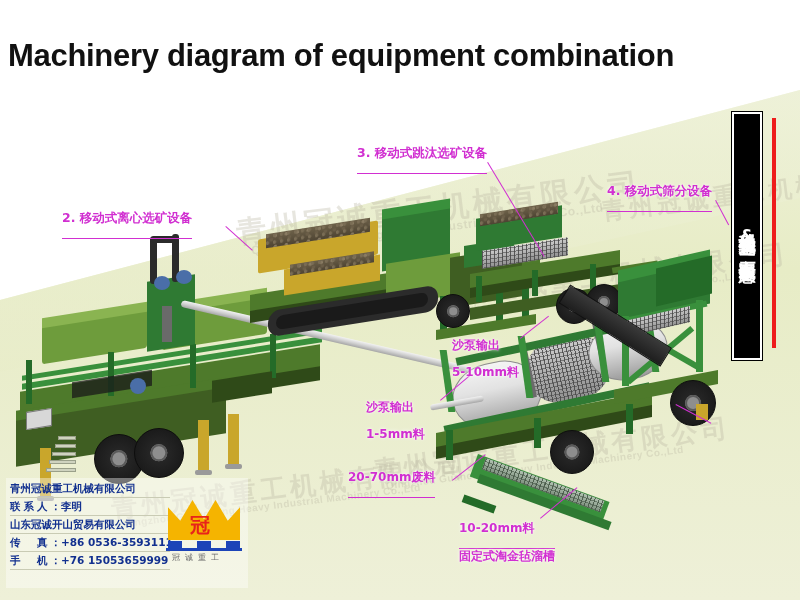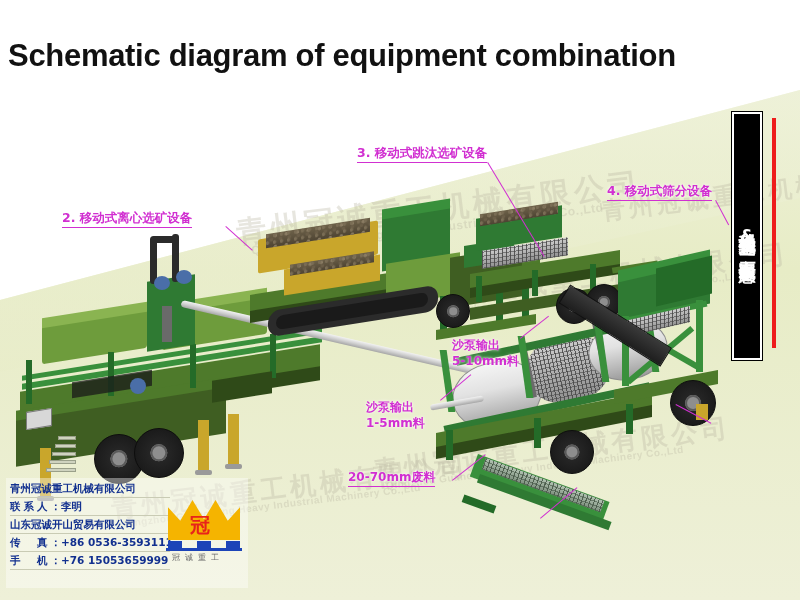--- a/index.html
+++ b/index.html
@@ -86,21 +86,21 @@
   
   .callout {
     position: absolute;
     color: #d12fd1;
     font-weight: bold;
     white-space: nowrap;
     font-family: "DejaVu Sans", "Liberation Sans", sans-serif;
     line-height: 1.25;
     text-shadow: 0 0 2px rgba(255,255,255,.9), 0 0 4px rgba(255,255,255,.7);
   }
-  .callout .ln { display: block; border-bottom: 1.4px solid #d12fd1; padding-bottom: 1px; }
+  .callout .ln { display: block; border-bottom: 1.4px solid #d12fd1; padding-bottom: 12px; }
   .callout .ln.nb { border-bottom: none; }
   .num-label { font-size: 12.5px; }
   .flow-label { font-size: 12px; }
 
   
   .leader {
     position: absolute;
     background: #d12fd1;
     transform-origin: 0 0;
     height: 1.4px;
@@ -270,21 +270,21 @@
   <div class="wm wm-cn" style="left:235px; top:188px; transform:rotate(-7deg);">青州冠诚重工机械有限公司</div>
   <div class="wm wm-en" style="left:250px; top:222px; transform:rotate(-7deg);">Qingzhou Guancheng Heavy Industrial Machinery Co.,Ltd</div>
   <div class="wm wm-cn" style="left:430px; top:258px; transform:rotate(-7deg); font-size:26px;">青州冠诚重工机械有限公司</div>
   <div class="wm wm-en" style="left:443px; top:288px; transform:rotate(-7deg); font-size:10px;">Qingzhou Guancheng Heavy Industrial Machinery Co.,Ltd</div>
   <div class="wm wm-cn" style="left:372px; top:432px; transform:rotate(-7deg); font-size:26px;">青州冠诚重工机械有限公司</div>
   <div class="wm wm-en" style="left:385px; top:462px; transform:rotate(-7deg); font-size:10px;">Qingzhou Guancheng Heavy Industrial Machinery Co.,Ltd</div>
   <div class="wm wm-cn" style="left:110px; top:470px; transform:rotate(-7deg); font-size:26px;">青州冠诚重工机械有限公司</div>
   <div class="wm wm-en" style="left:122px; top:500px; transform:rotate(-7deg); font-size:10px;">Qingzhou Guancheng Heavy Industrial Machinery Co.,Ltd</div>
   <div class="wm wm-cn" style="left:600px; top:175px; transform:rotate(-7deg); font-size:24px;">青州冠诚重工机械有限公司</div>
 
-  <div class="title">Schematic diagram of equipment combination</div>
+  <div class="title">Machinery diagram of equipment combination</div>
 
   <div class="mach" style="left:12px; top:248px; width:330px; height:235px;">
 
     <div class="p g-mid" style="left:8px; top:120px; width:300px; height:24px; transform:skewY(-9deg);"></div>
     <div class="p g-deep" style="left:8px; top:142px; width:300px; height:14px; transform:skewY(-9deg);"></div>
 
     <div class="p g-dark" style="left:4px; top:150px; width:210px; height:52px; transform:skewY(-9deg);"></div>
     <div class="p g-mid" style="left:4px; top:146px; width:210px; height:10px; transform:skewY(-9deg);"></div>
 
     <div class="p g-light" style="left:30px; top:68px; width:105px; height:40px; transform:skewY(-9deg); border-radius:3px;"></div>
@@ -463,20 +463,24 @@
 
   <div class="callout flow-label" style="left:366px; top:400px;">
     <span class="ln nb">沙泵输出</span>
     <span class="ln nb">1-5mm料</span>
   </div>
 
   <div class="callout flow-label" style="left:348px; top:470px;">
     <span class="ln">20-70mm废料</span>
   </div>
 
+  <div class="callout flow-label" style="left:459px; top:521px;">
+    <span class="ln">10-20mm料</span>
+    <span class="ln nb">固定式淘金毡溜槽</span>
+  </div>
 
 
   <div class="banner-rule"></div>
   <div class="banner">移动组合式选金&amp;宝石设备示意图</div>
 
   <div class="card">
     <div class="card-rows">
       <div class="card-line">
         <span></span><span>青州冠诚重工机械有限公司</span>
       </div>

